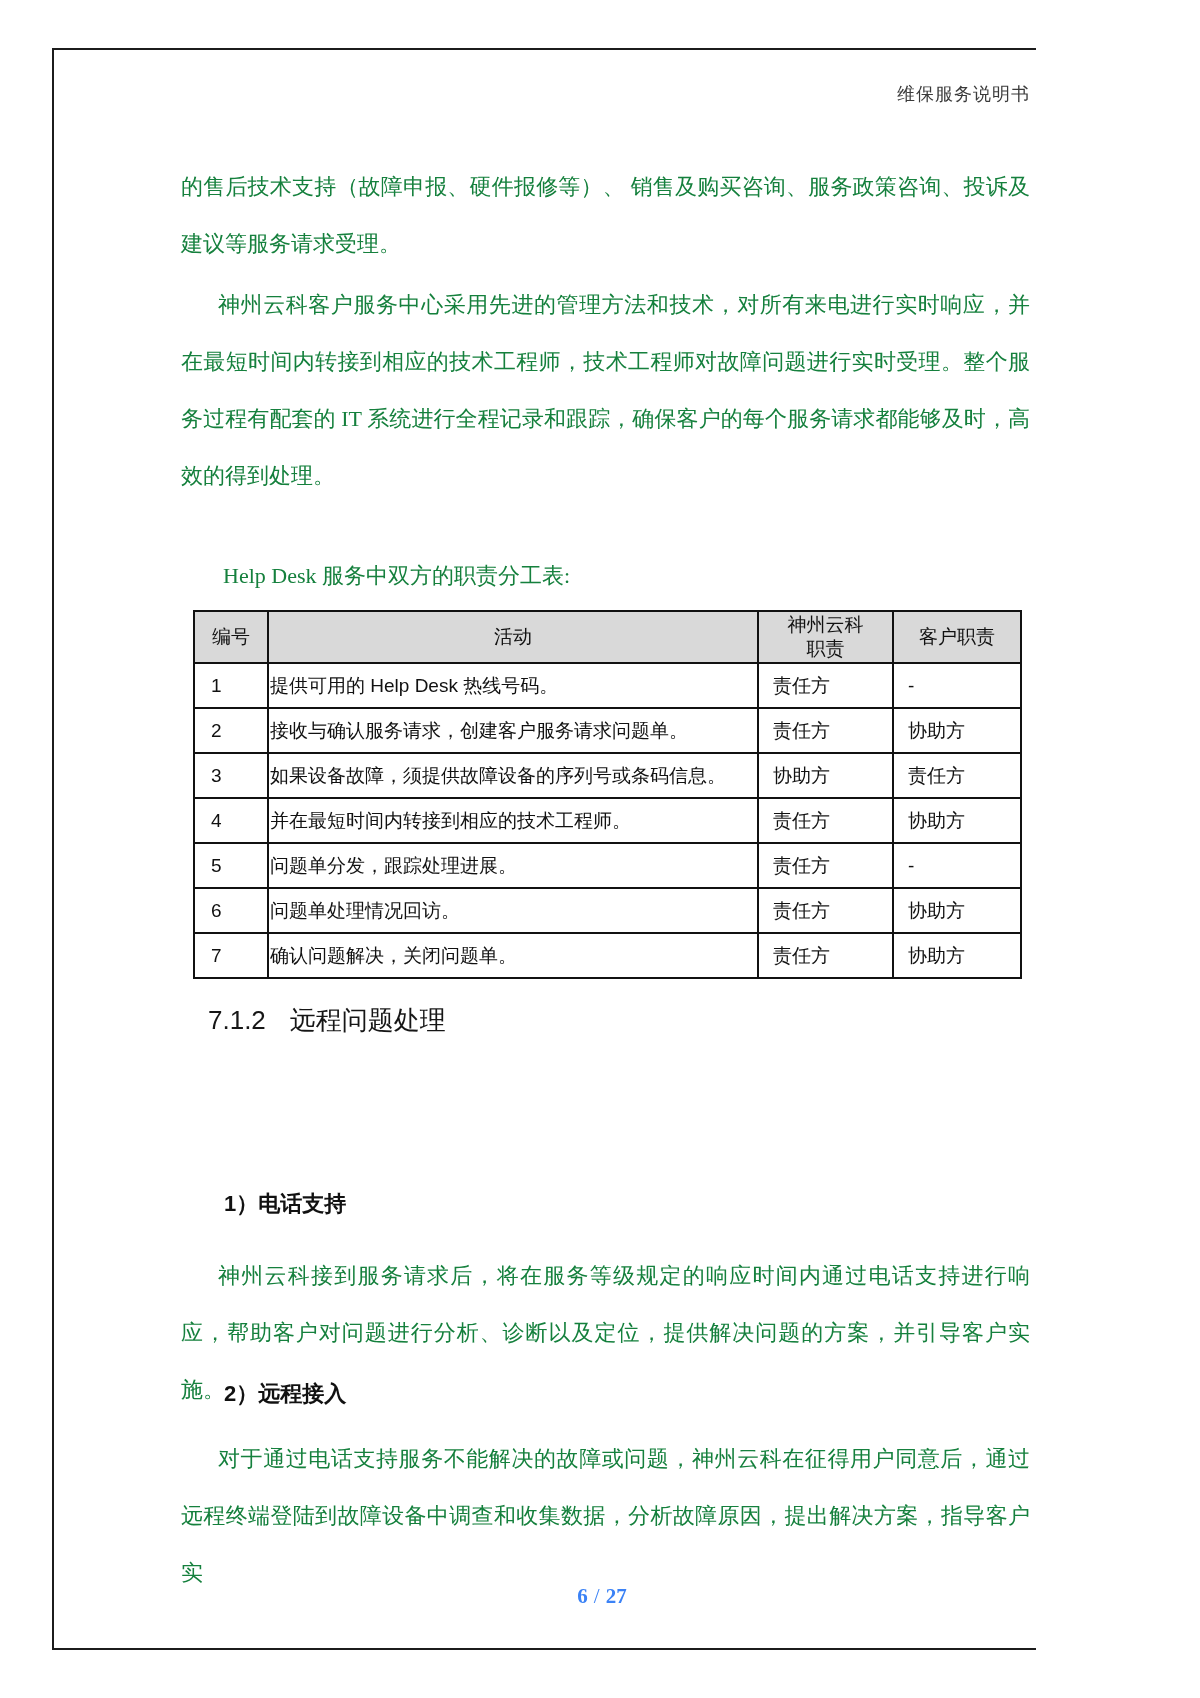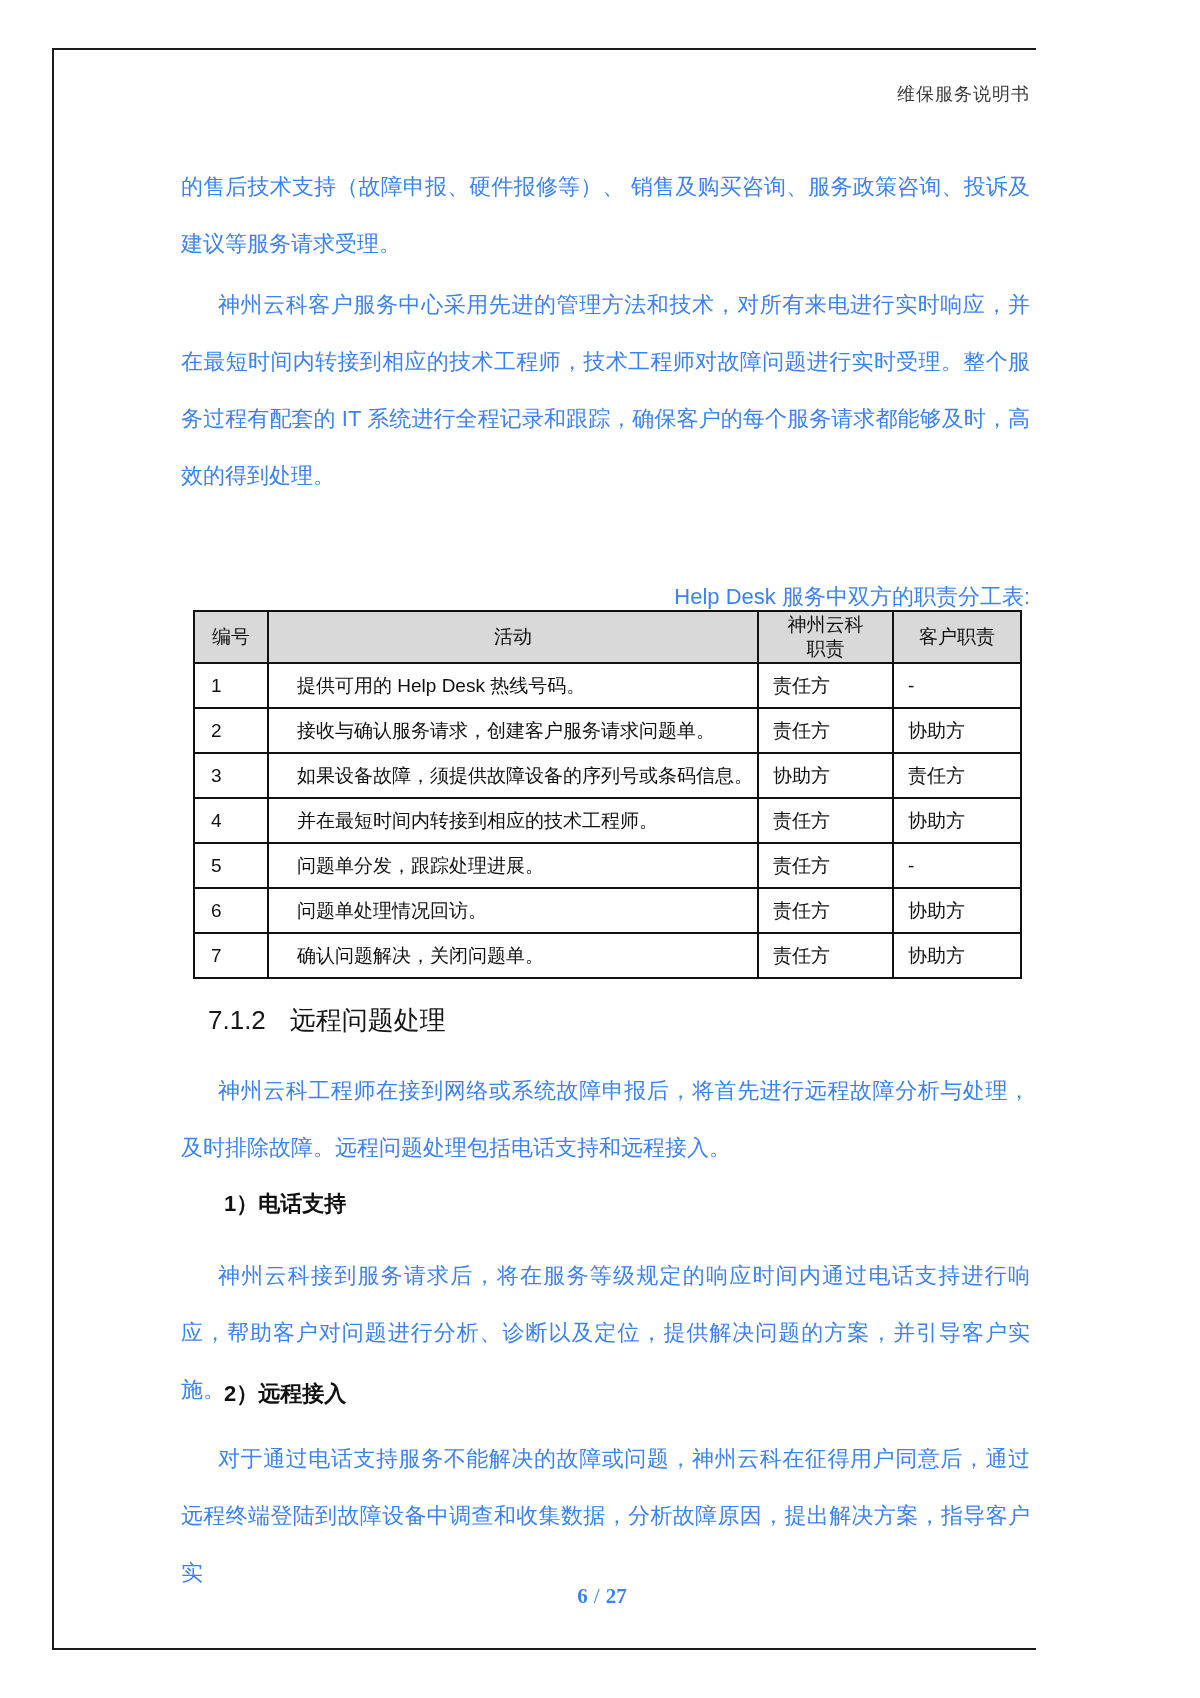--- a/index.html
+++ b/index.html
@@ -29,26 +29,27 @@
     letter-spacing: 1px;
     color: #3a3a3a;
   }
   .para {
     position: absolute;
     left: 181px;
     width: 849px;
     font-size: 22px;
     line-height: 57px;
     text-align: justify;
-    color: #3b82f6;
+    color: #15803d;
+    font-family: Liberation Serif, serif;
   }
   .para.indent { text-indent: 37px; }
   .p1 { top: 158px; }
   .p2 { top: 276px; }
-  .caption { top: 568px; text-indent: 42px; text-align: right; }
+  .caption { top: 547px; text-indent: 42px; text-align: left; }
   .section-heading {
     position: absolute;
     left: 182px; top: 1003px;
     font-size: 26px;
     line-height: 34px;
     font-weight: 500;
     color: #161616;
   }
   .section-heading .sec-num { margin-right: 24px; margin-left: 26px; }
   .p4 { top: 1062px; }
@@ -86,21 +87,21 @@
   }
   .resp-table thead th {
     background: #d9d9d9;
     height: 52px;
     text-align: center;
     line-height: 24px;
   }
   .resp-table thead th.prewrap { white-space: pre-line; margin-top: 36px; }
   .resp-table tbody td { height: 45px; background: #ffffff; }
   .resp-table td.cell-no { padding-left: 16px; }
-  .resp-table td.cell-activity { padding-left: 28px; }
+  .resp-table td.cell-activity { padding-left: 1px; }
   .resp-table td.cell-role { padding-left: 14px; }
   .doc-footer {
     position: absolute;
     left: 52px; top: 1584px;
     width: 1100px;
     text-align: center;
     font-family: "Liberation Serif", "DejaVu Serif", serif;
     font-size: 21px;
     color: #3b82f6;
   }
@@ -180,21 +181,20 @@
         <td class="cell-role">责任方</td>
         <td class="cell-role">协助方</td>
       </tr>
     </tbody>
   </table>
 
   <div class="section-heading">
     <span class="sec-num">7.1.2</span><span>远程问题处理</span>
   </div>
 
-  <div class="para p4 indent">神州云科工程师在接到网络或系统故障申报后，将首先进行远程故障分析与处理，及时排除故障。远程问题处理包括电话支持和远程接入。</div>
 
   <div class="sub-heading sub1">1）电话支持</div>
 
   <div class="para p5 indent">神州云科接到服务请求后，将在服务等级规定的响应时间内通过电话支持进行响应，帮助客户对问题进行分析、诊断以及定位，提供解决问题的方案，并引导客户实施。</div>
 
   <div class="sub-heading sub2">2）远程接入</div>
 
   <div class="para p6 indent">对于通过电话支持服务不能解决的故障或问题，神州云科在征得用户同意后，通过远程终端登陆到故障设备中调查和收集数据，分析故障原因，提出解决方案，指导客户实</div>
 
   <div class="doc-footer">

